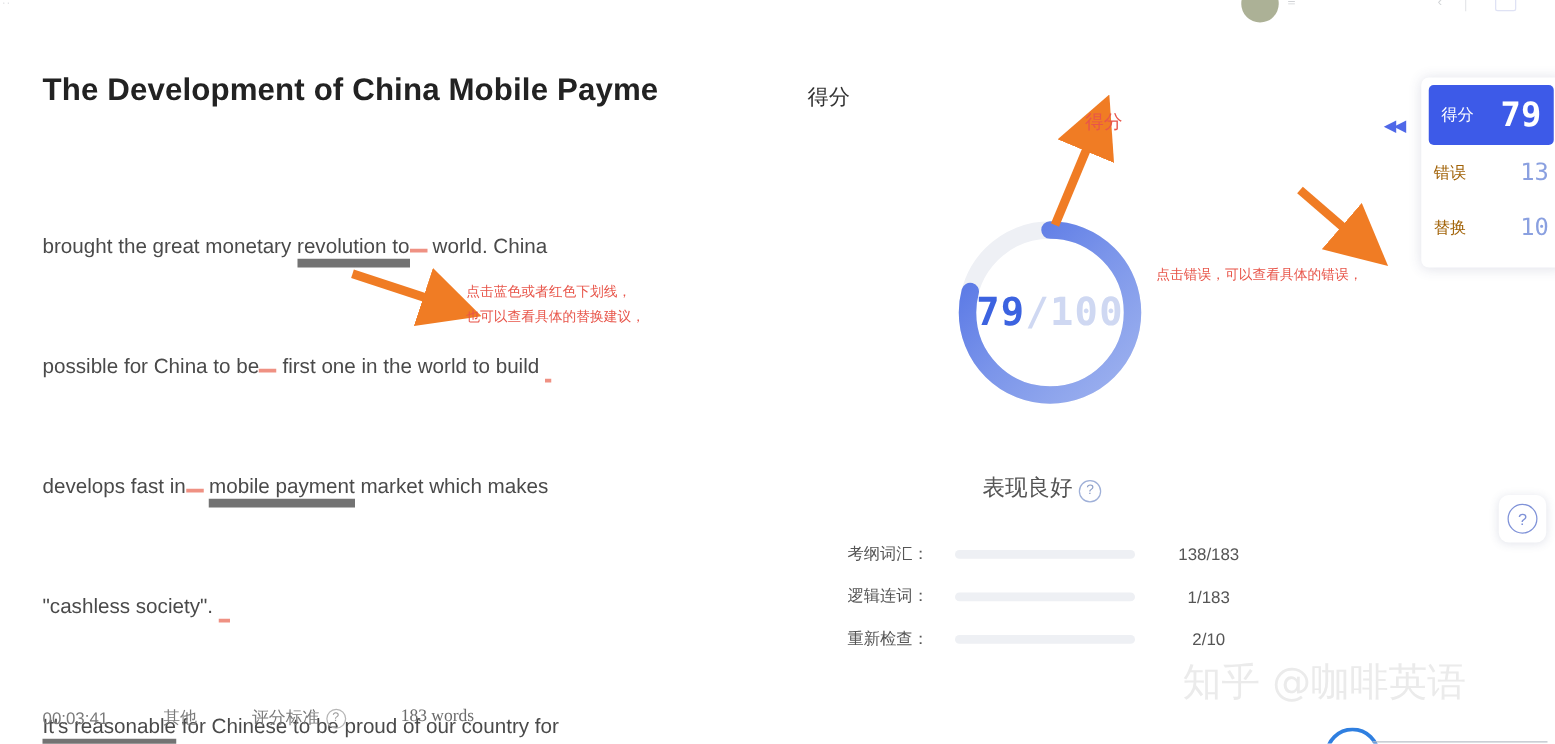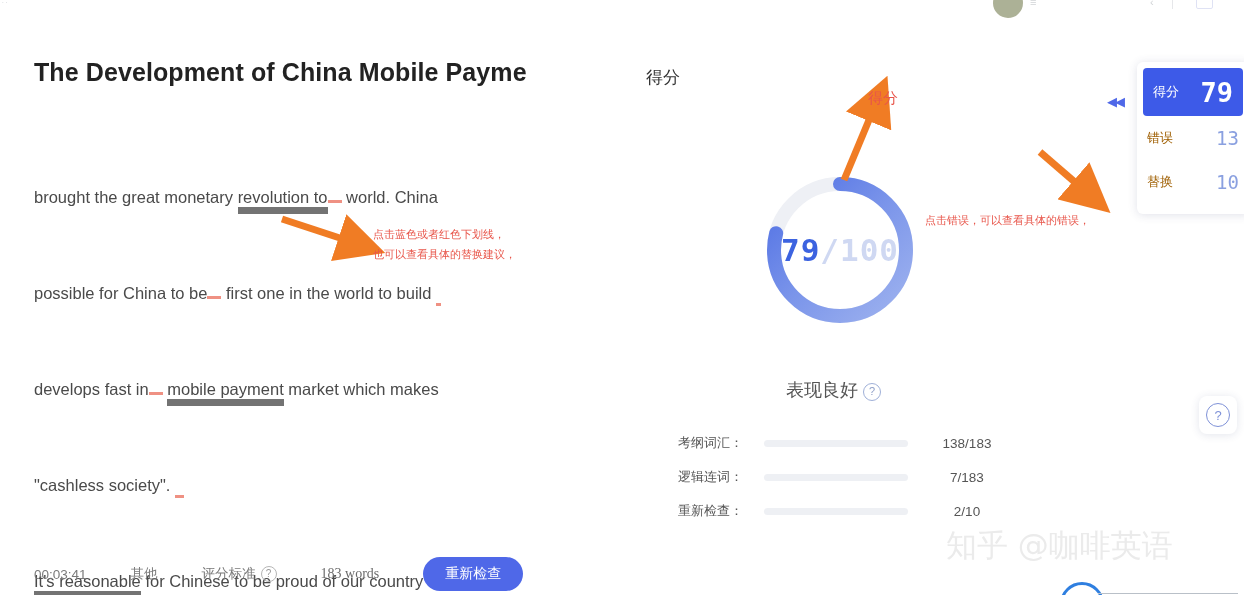--- a/index.html
+++ b/index.html
@@ -128,21 +128,20 @@
     
     
   </div>
 </div>
 
 <div id="essay-toolbar">
   <span class="tb-item">00:03:41</span>
   <span class="tb-item">其他</span>
   <span class="tb-item"><span>评分标准</span><span class="qmark">?</span></span>
   <span class="tb-item words">183 words</span>
-  <button id="recheck-button">重新检查</button>
 </div>
 
 <div id="score-label">得分</div>
 
 <div id="donut-wrap">
   <svg width="160" height="160" viewBox="0 0 160 160">
     <defs>
       <linearGradient id="ringGrad" x1="0%" y1="100%" x2="100%" y2="0%">
         <stop offset="0%" stop-color="#9fb3ef"></stop>
         <stop offset="50%" stop-color="#7b95ea"></stop>
@@ -162,21 +161,21 @@
 
 <div id="metrics">
   <div class="metric-row">
     <span class="metric-name">考纲词汇：</span>
     <span class="metric-bar"><span class="metric-fill" style="width:75%"></span></span>
     <span class="metric-val">138/183</span>
   </div>
   <div class="metric-row">
     <span class="metric-name">逻辑连词：</span>
     <span class="metric-bar"><span class="metric-fill" style="width: 4%;"></span></span>
-    <span class="metric-val">7/183</span>
+    <span class="metric-val">1/183</span>
   </div>
   <div class="metric-row">
     <span class="metric-name">重新检查：</span>
     <span class="metric-bar"><span class="metric-fill" style="width: 20%;"></span></span>
     <span class="metric-val">2/10</span>
   </div>
 </div>
 
 <div id="collapse-btn">◀◀</div>
 

